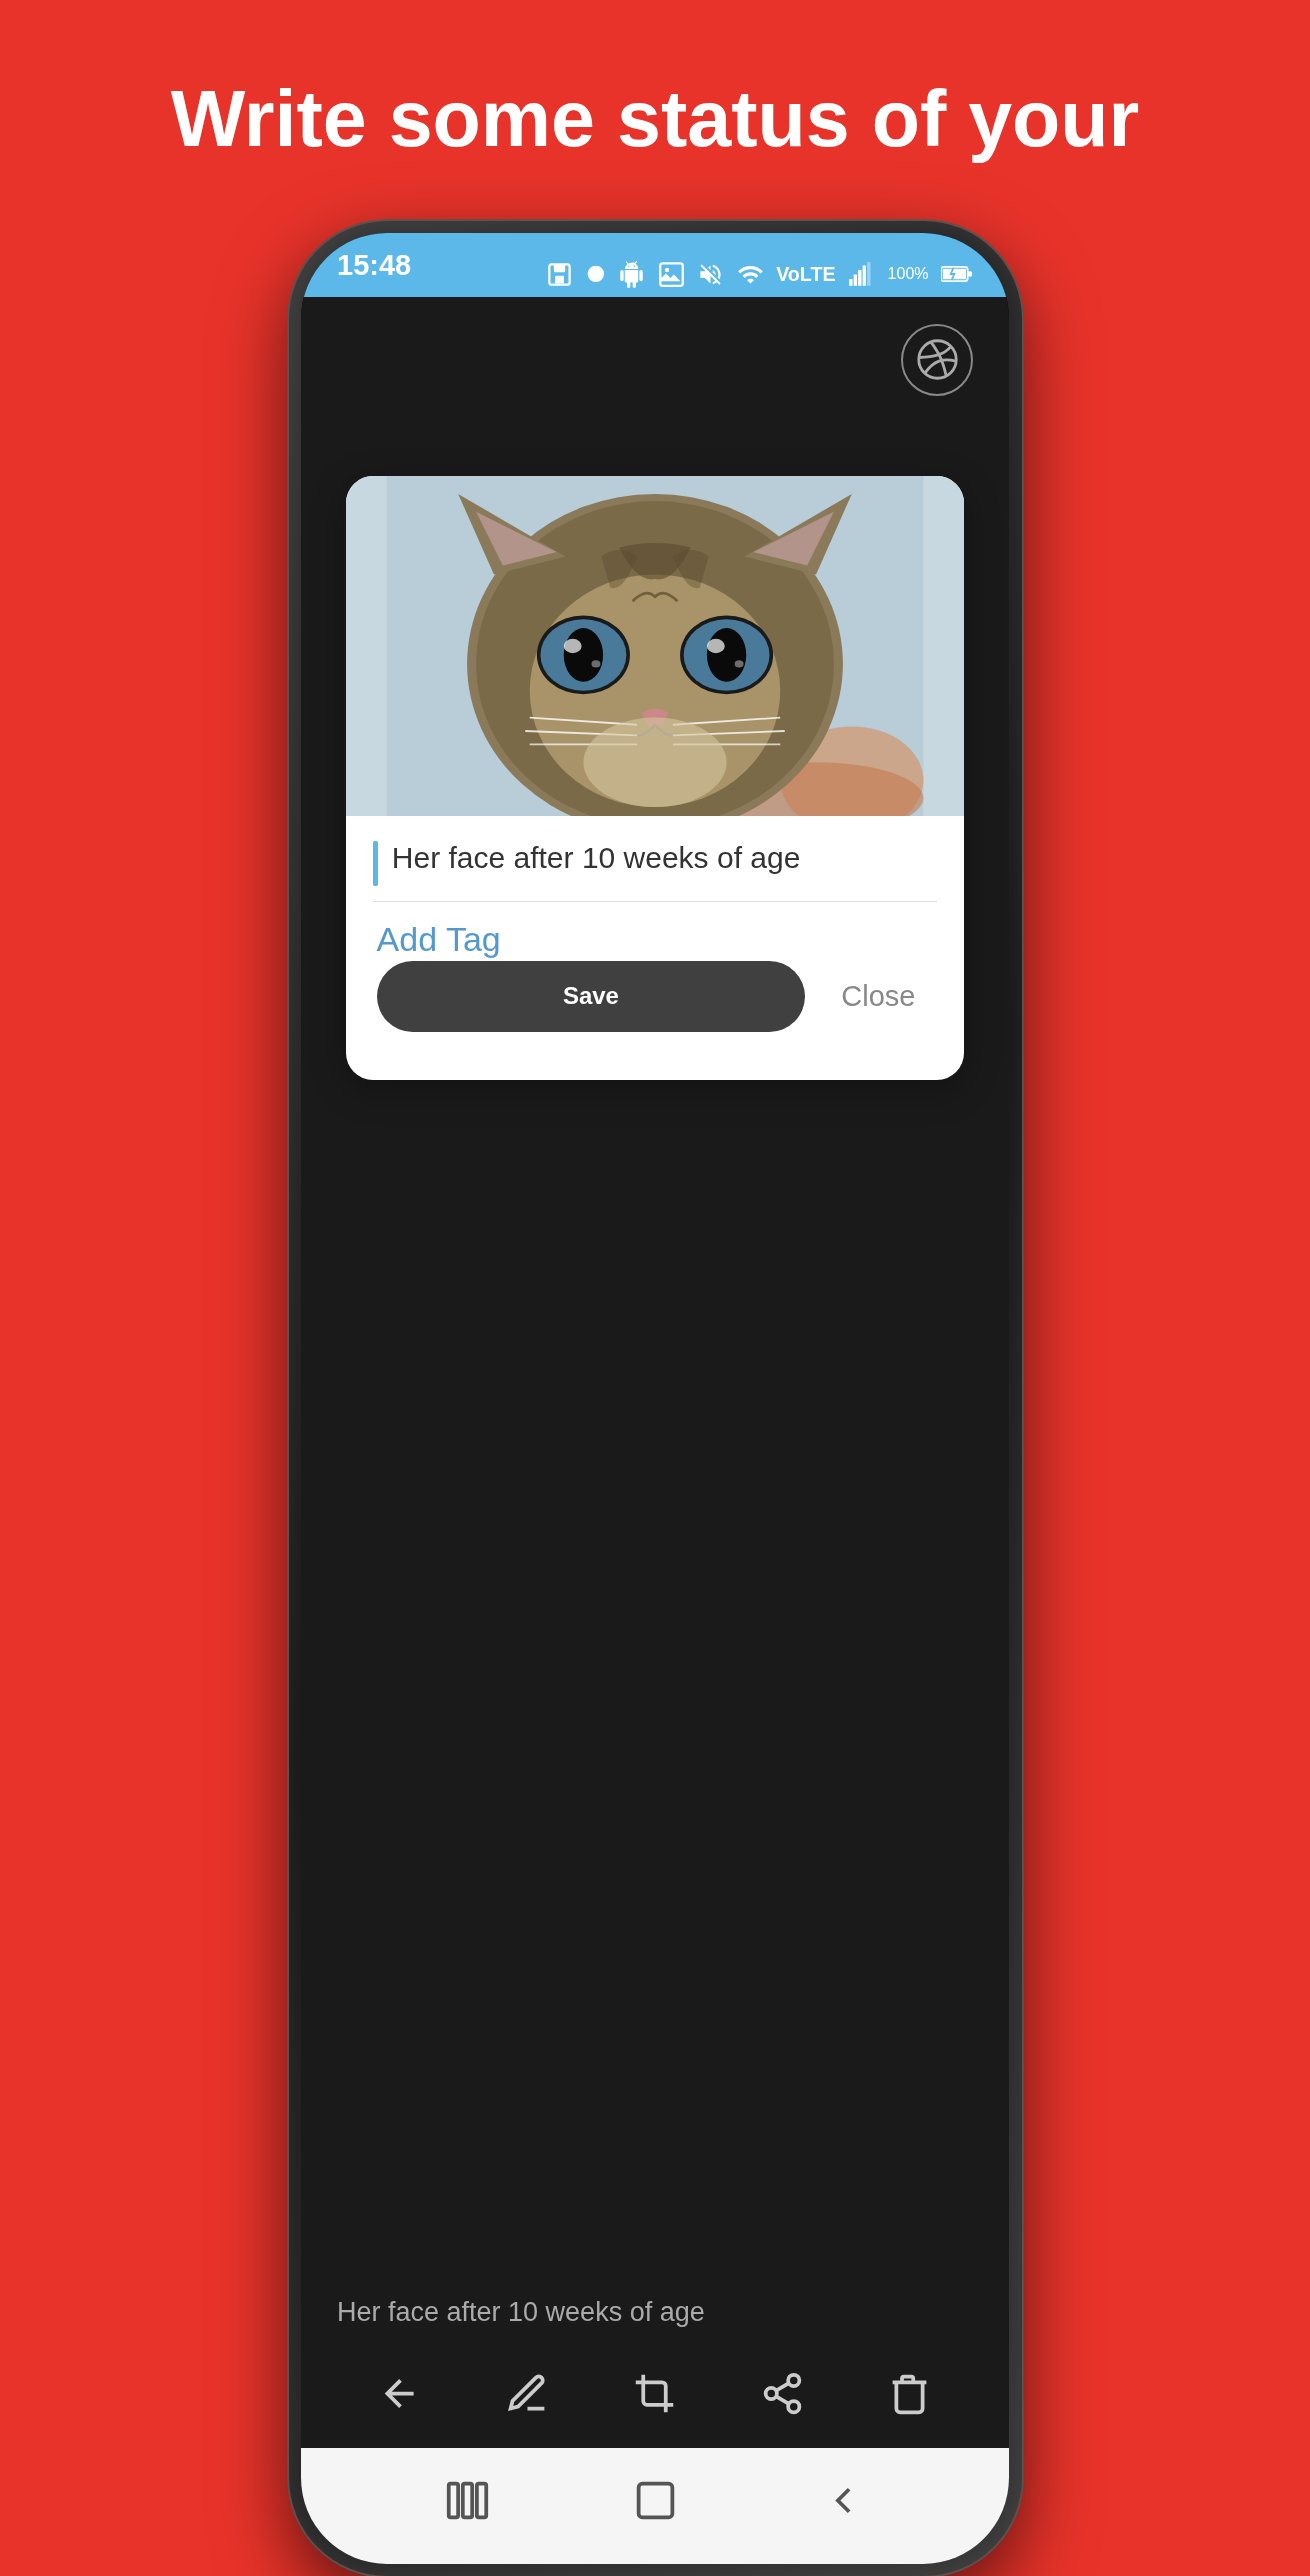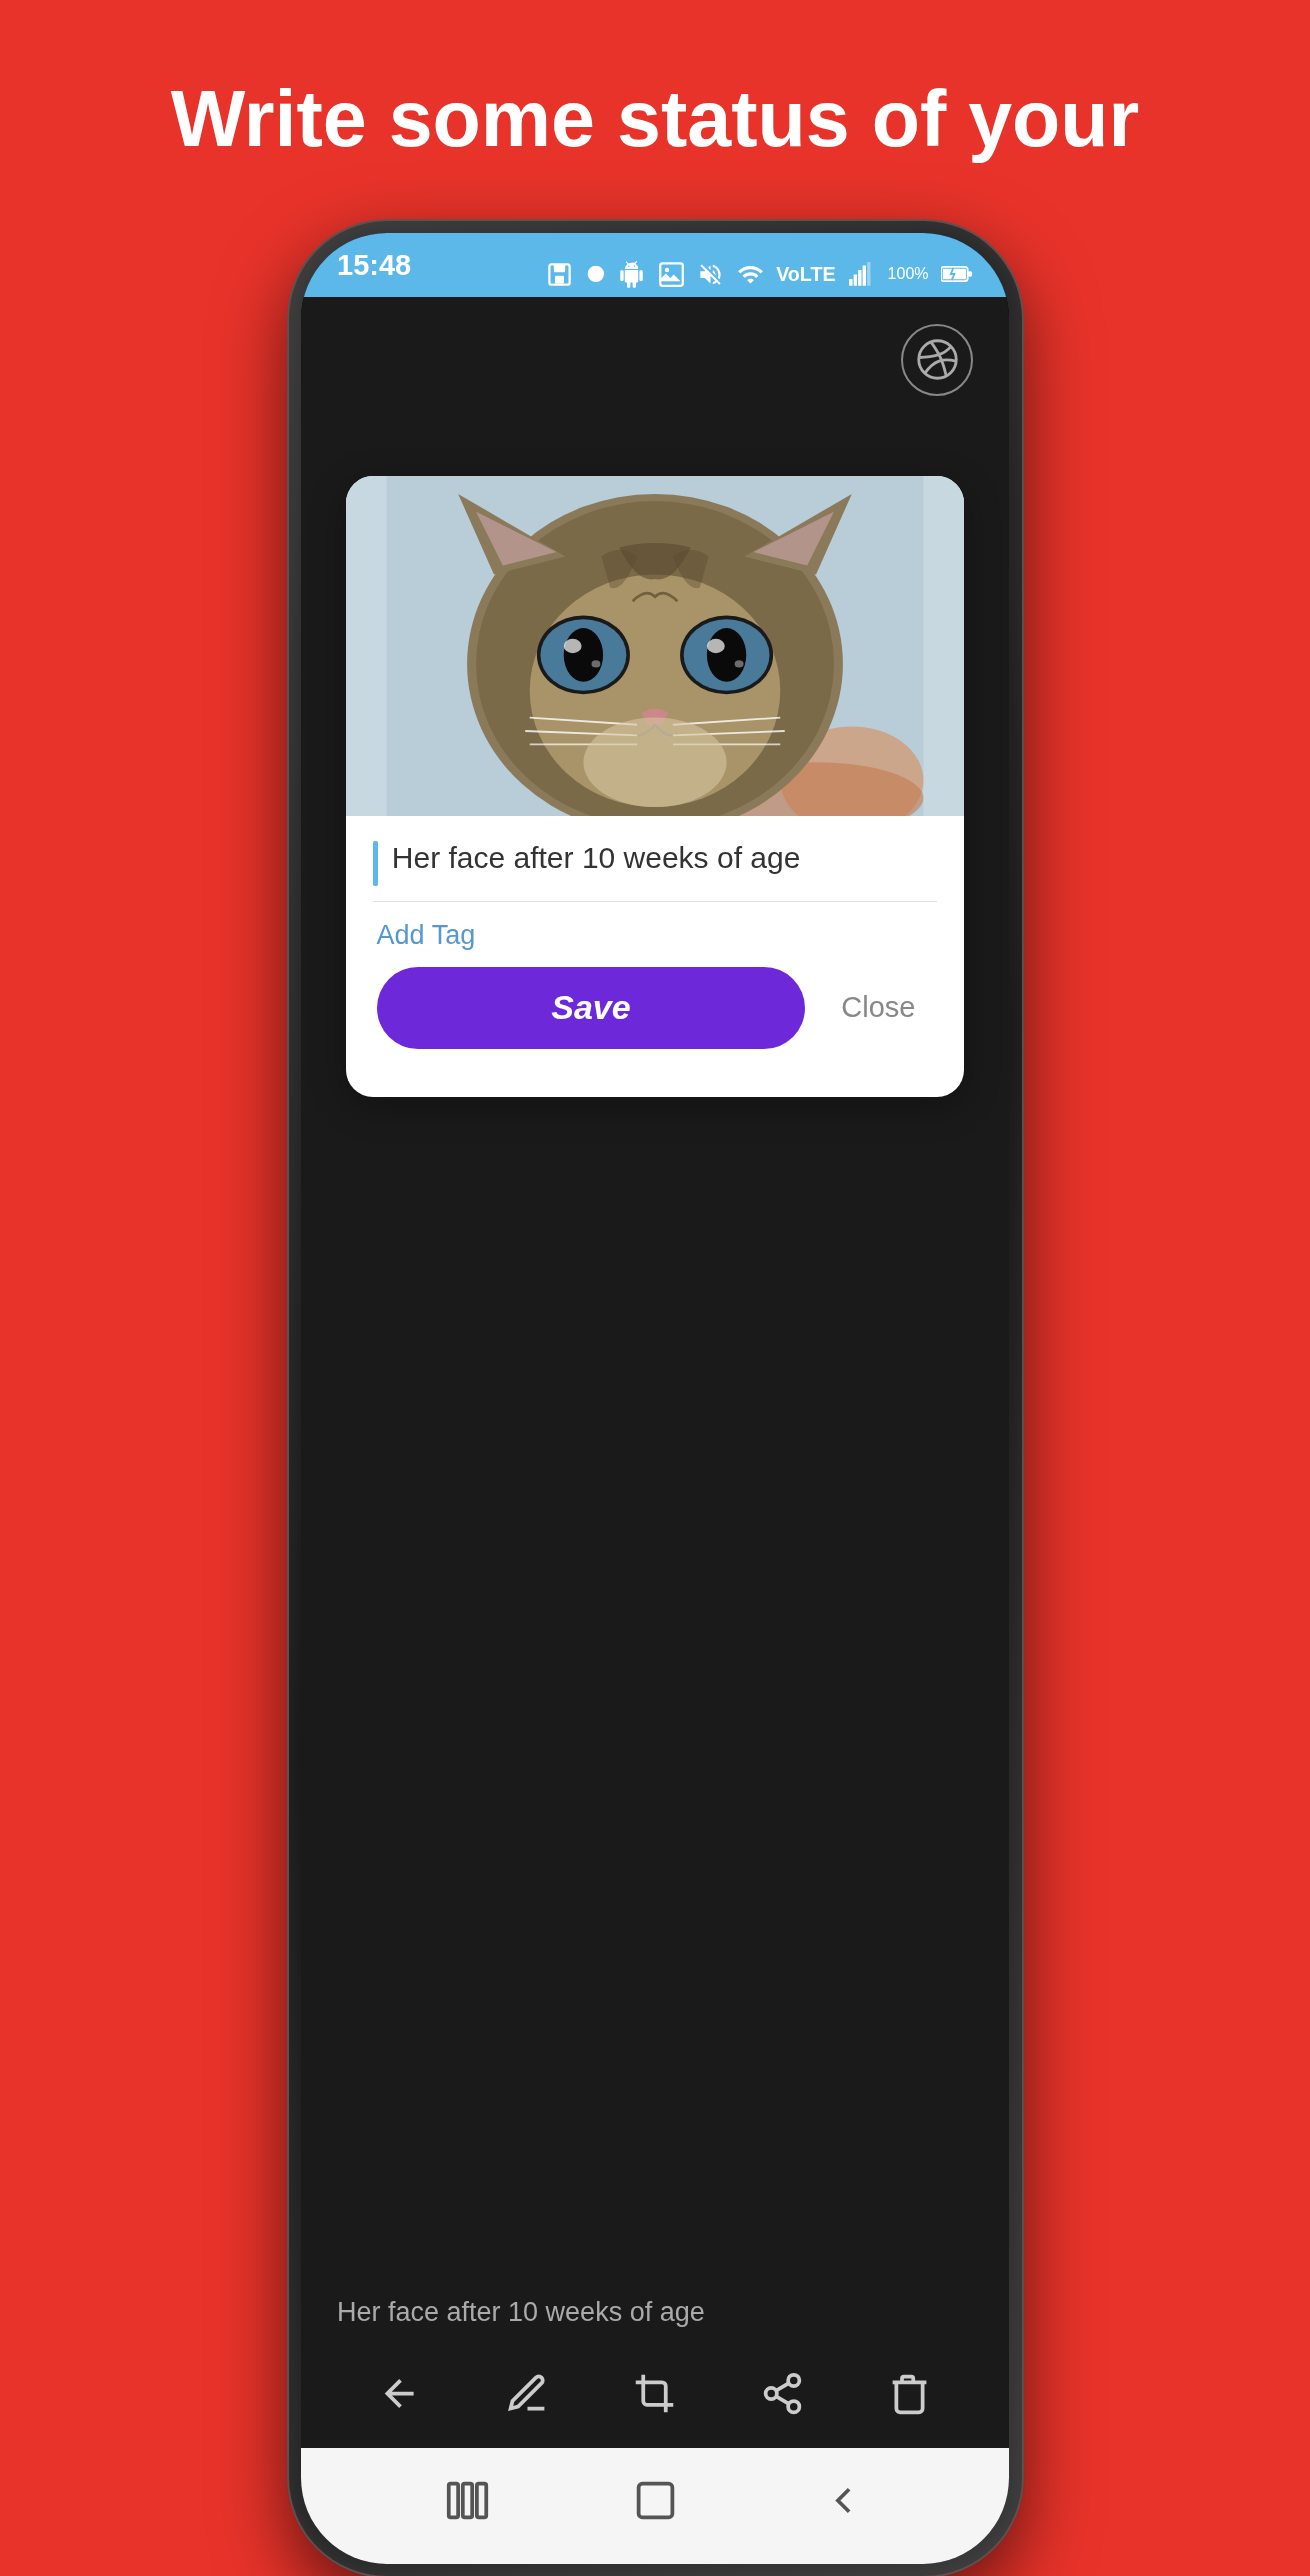--- a/index.html
+++ b/index.html
@@ -187,44 +187,43 @@
     }
 
     .see-more-link {
       color: #5599cc;
       font-size: 27px;
       font-weight: 500;
     }
 
     .add-tag-link {
       color: #5599cc;
-      font-size: 27px;
+      font-size: 34px;
       padding: 0 3.6px;
-      margin-bottom: 16px;
+      margin-bottom: 2px;
       display: block;
     }
 
     .modal-buttons {
       display: flex;
       align-items: center;
       gap: 18px;
       padding: 0 3.6px;
     }
 
     .save-btn {
       flex: 1;
-      background: #6d28d9;
+      background: #404040;
       color: white;
       border: none;
       border-radius: 45px;
       padding: 21.5px;
-      font-size: 34px;
+      font-size: 24px;
       font-weight: bold;
       cursor: pointer;
-      font-style: italic;
     }
 
     .close-btn {
       color: #888;
       font-size: 29px;
       background: none;
       border: none;
       cursor: pointer;
       padding: 9px 18px;
     }

